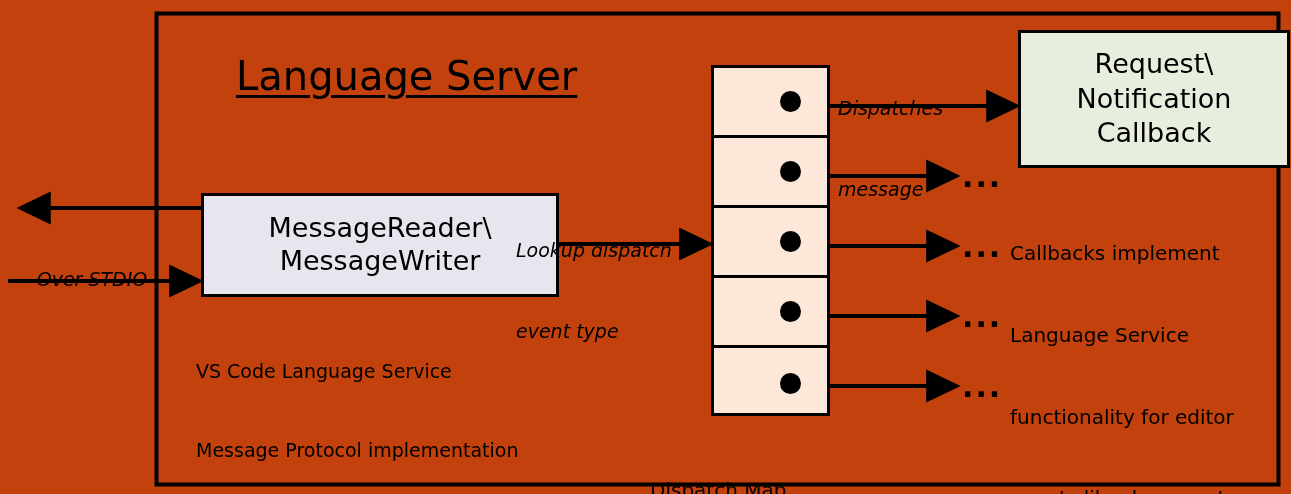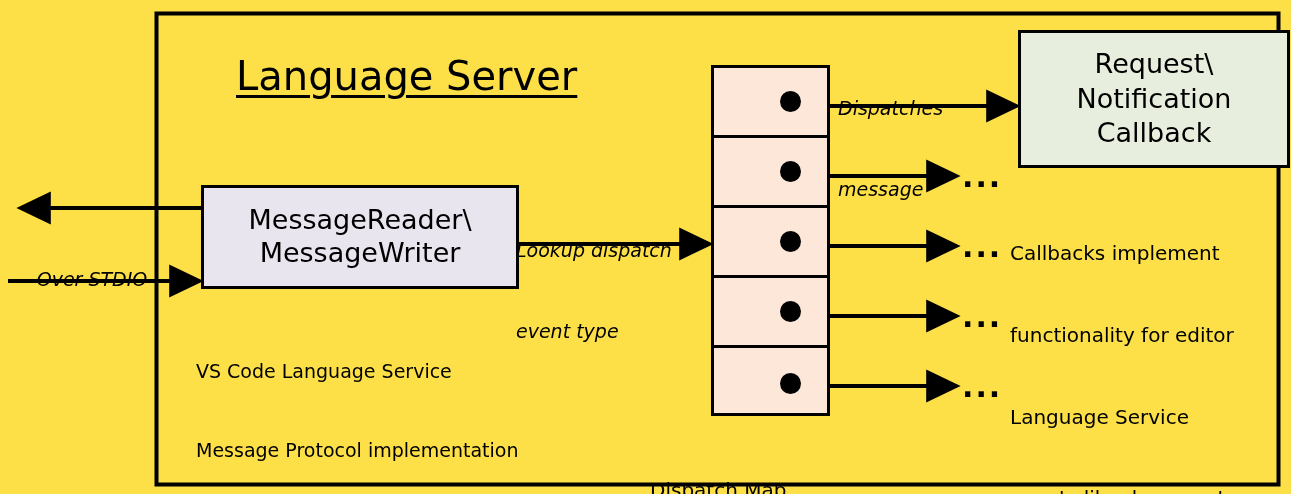--- a/index.html
+++ b/index.html
@@ -4,21 +4,21 @@
 <style>
   html, body {
     margin: 0;
     padding: 0;
     background: #ffffff;
   }
   #canvas {
     position: relative;
     width: 1291px;
     height: 494px;
-    background: #fde047;
+    background: #c2410c;
     font-family: "DejaVu Sans", "Liberation Sans", sans-serif;
     overflow: hidden;
   }
   #svg-layer {
     position: absolute;
     left: 0;
     top: 0;
     width: 1291px;
     height: 494px;
   }
@@ -48,22 +48,22 @@
     top: 224px;
     font-size: 19px;
     text-align: center;
     width: 140px;
   }
 
   
   #mrw-box {
     position: absolute;
     left: 201px;
-    top: 185px;
-    width: 318px;
+    top: 193px;
+    width: 358px;
     height: 104px;
     background: #e9e5ef;
     border: 3px solid #000000;
     box-sizing: border-box;
     display: flex;
     align-items: center;
     justify-content: center;
   }
   #mrw-box .inner {
     font-size: 27px;
@@ -266,21 +266,21 @@
 
   <div id="callback-box">
     <div class="inner">
       <div>Request\</div>
       <div>Notification</div>
       <div>Callback</div>
     </div>
   </div>
   <div class="lbl" id="callback-caption">
     <div>Callbacks implement</div>
+    <div>Language Service</div>
     <div>functionality for editor</div>
-    <div>Language Service</div>
     <div>events like document</div>
     
     
     
   </div>
 
 </div>
 
 </body></html>

